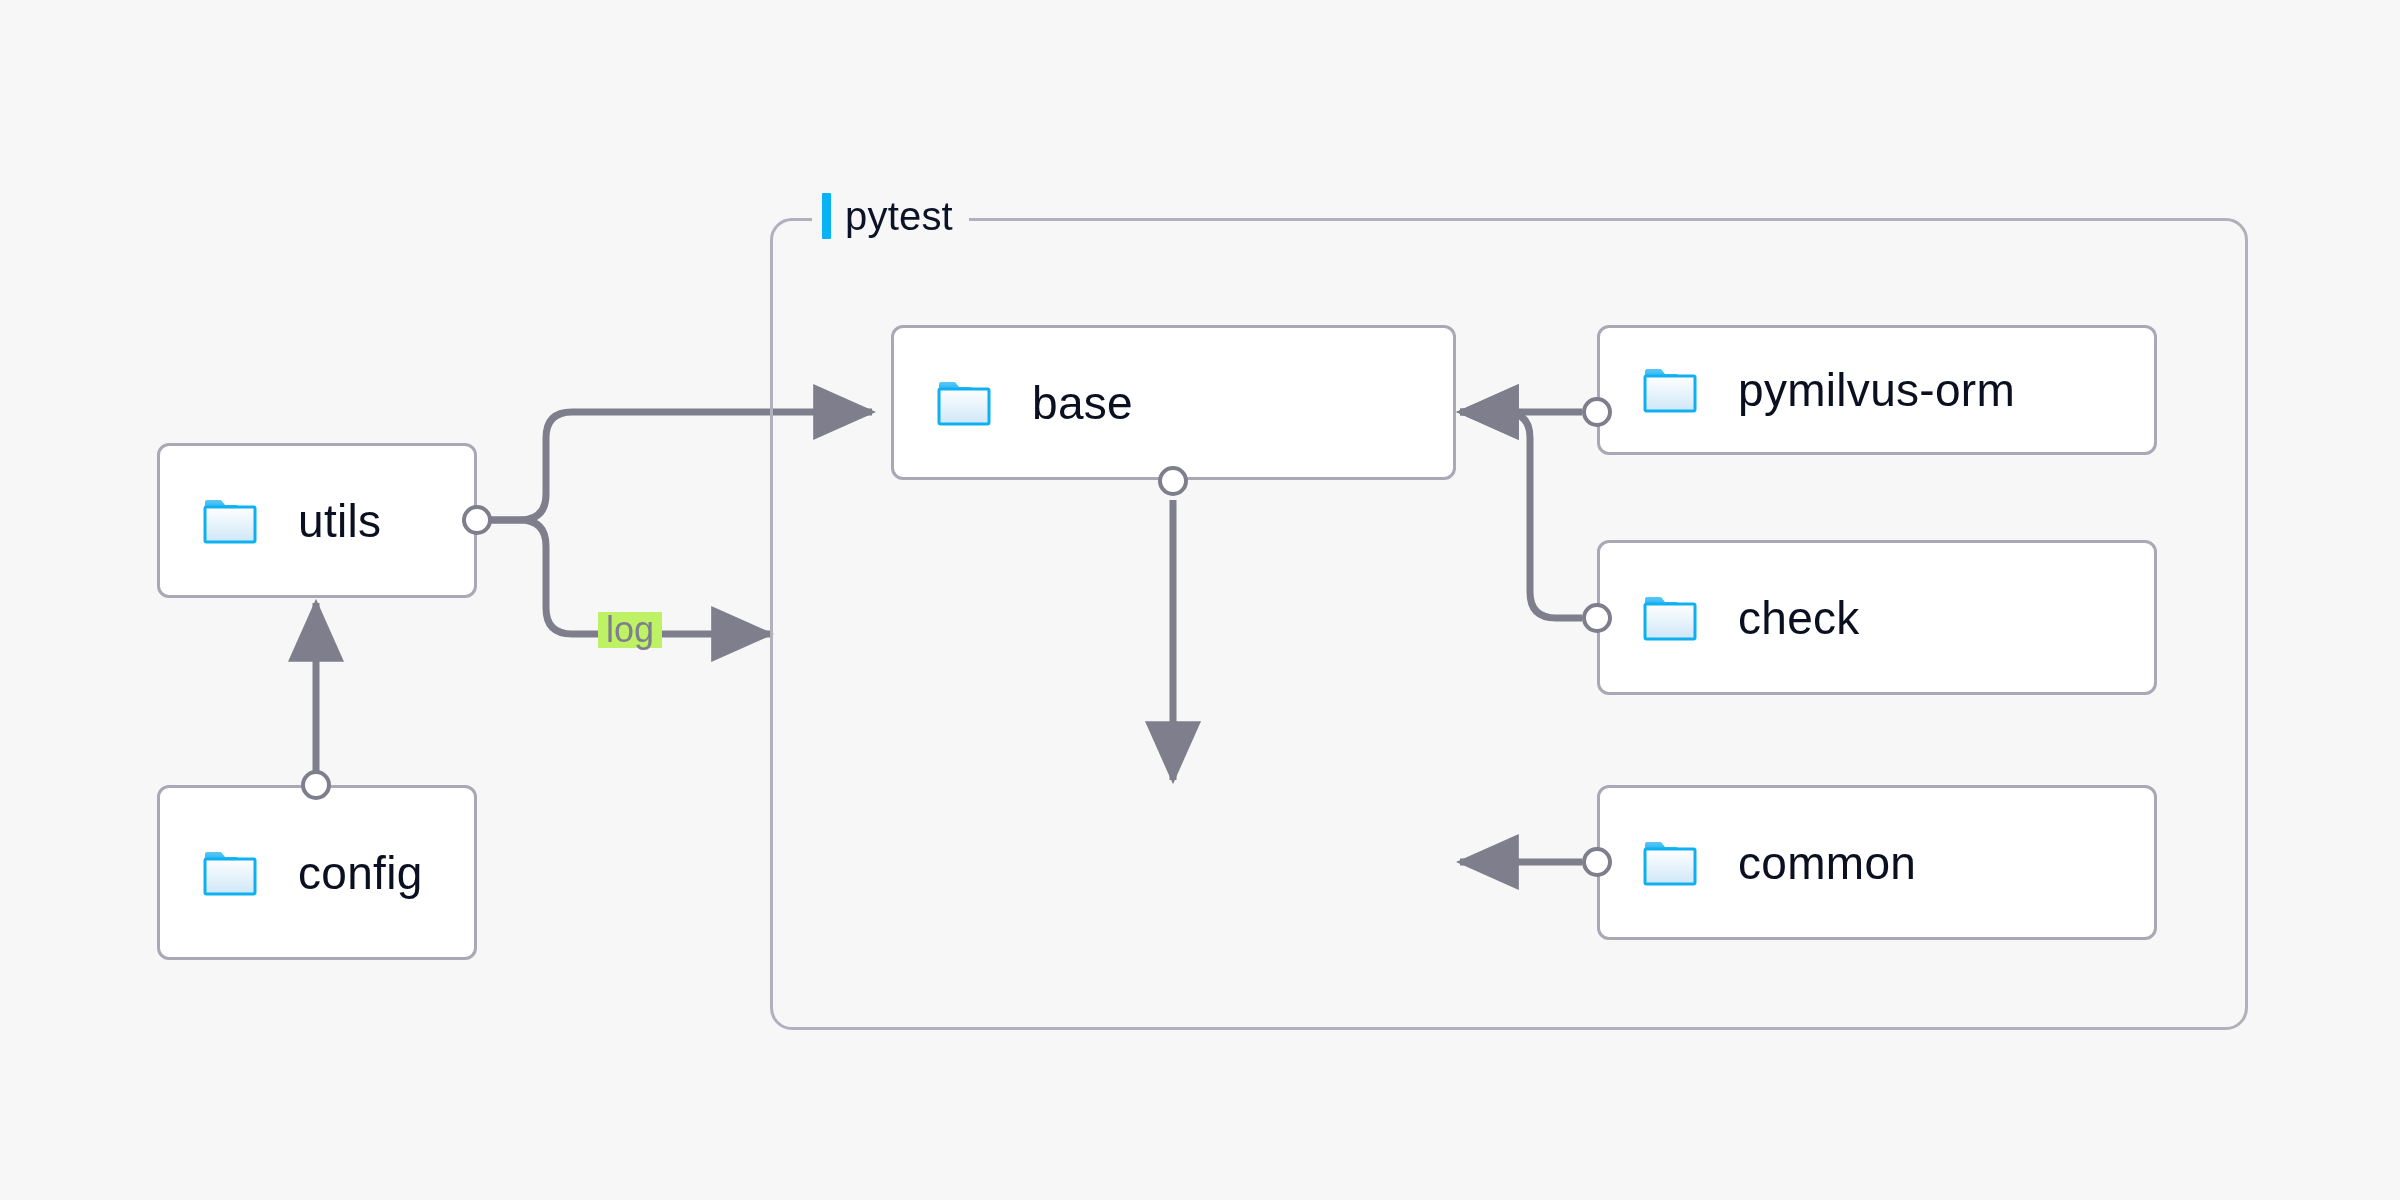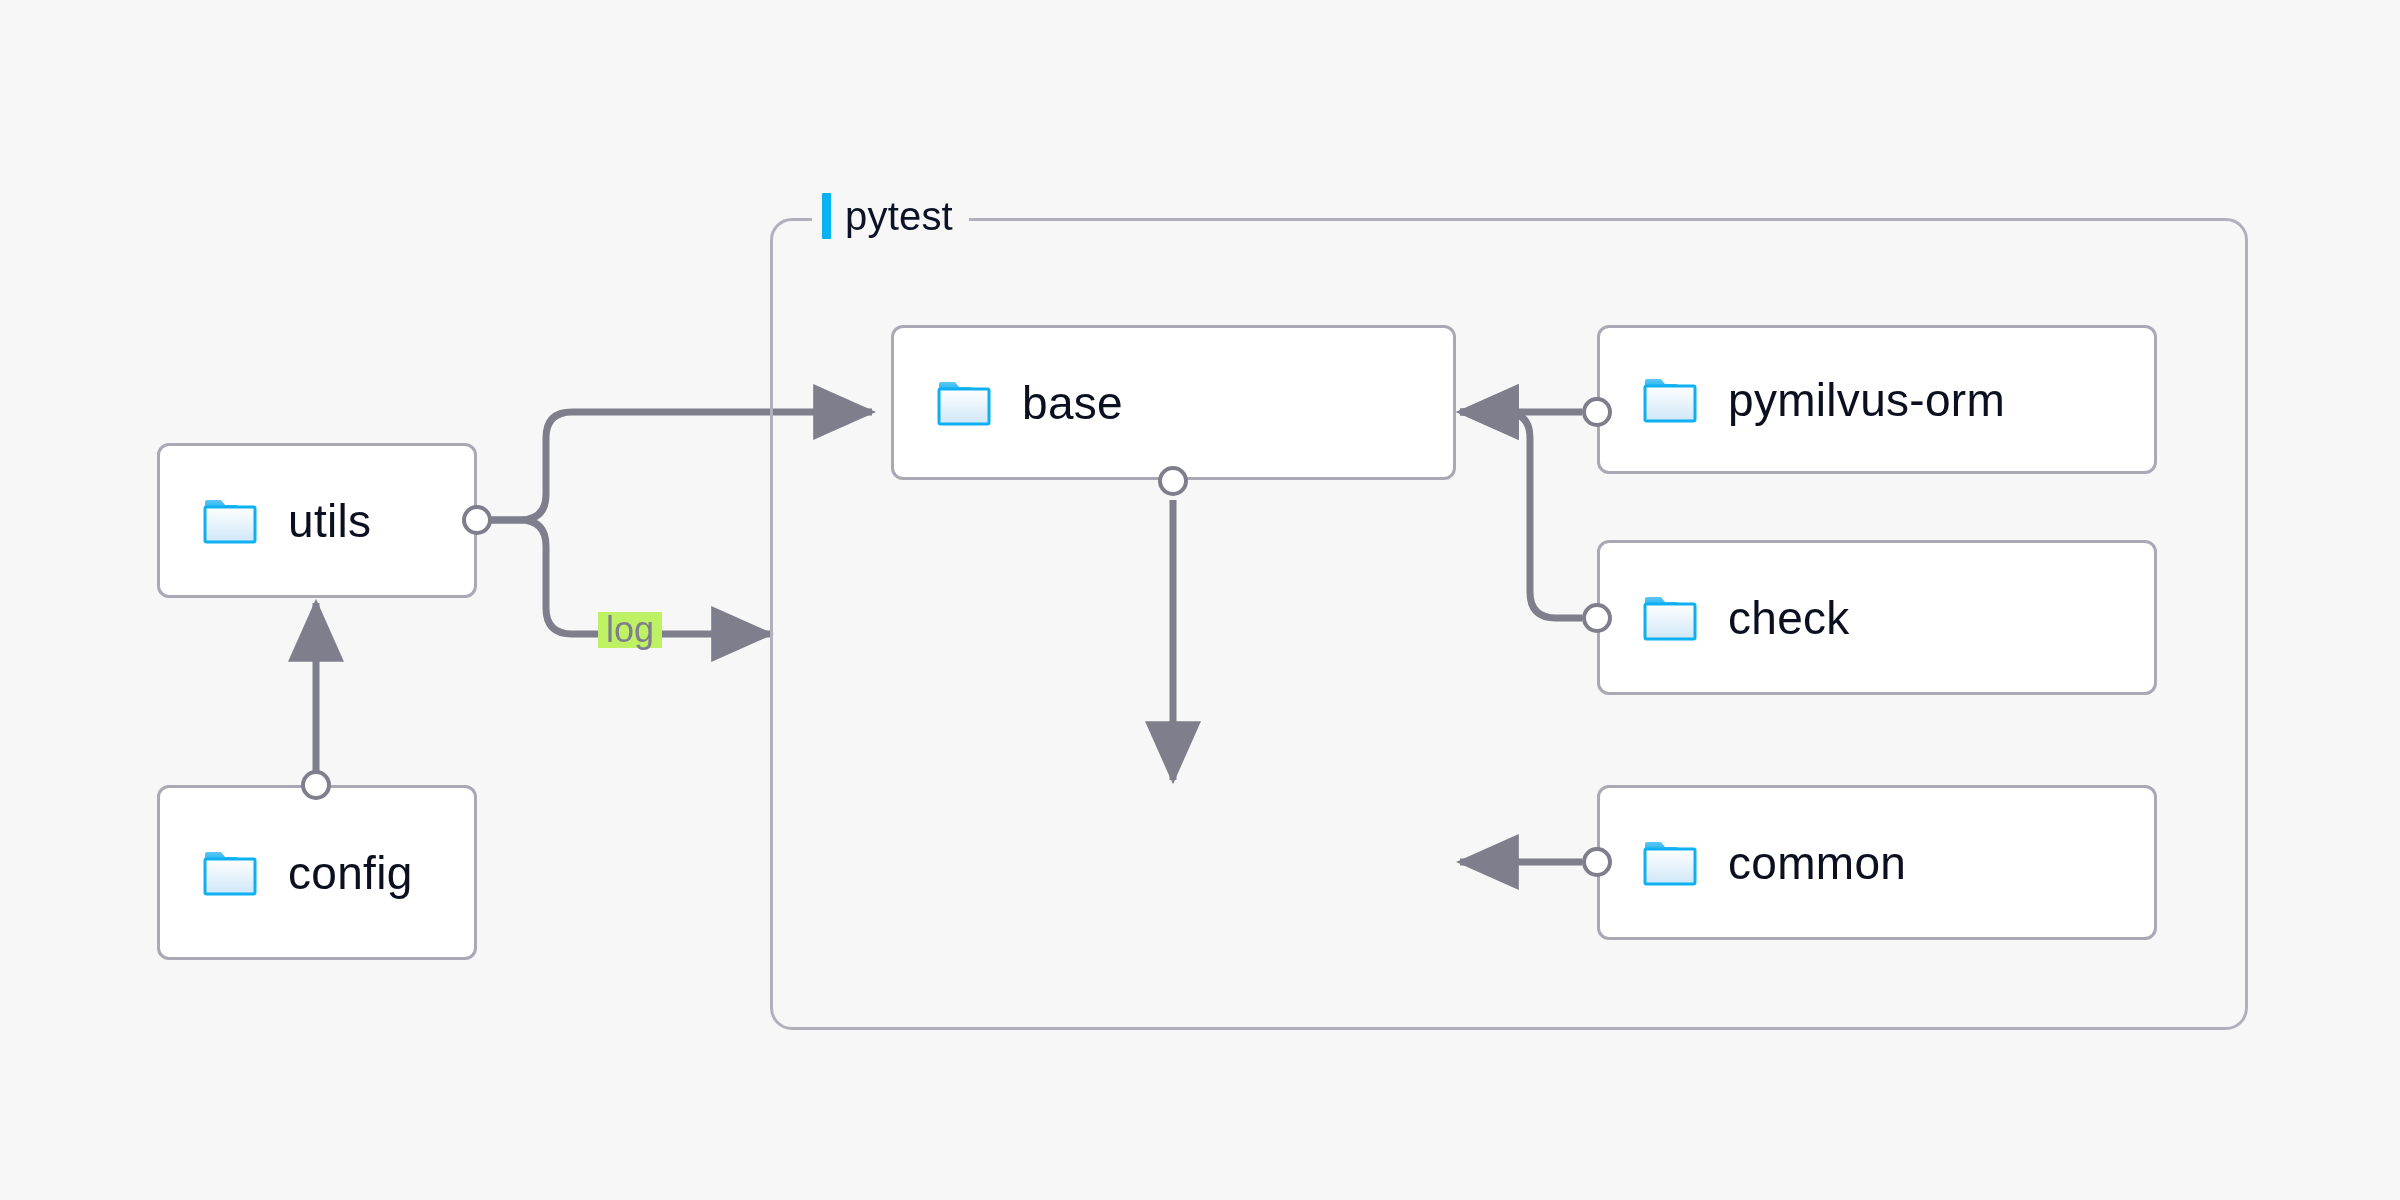--- a/index.html
+++ b/index.html
@@ -61,21 +61,21 @@
   
   .node {
     position: absolute;
     box-sizing: border-box;
     background: #ffffff;
     border: 3px solid #aaa8b4;
     border-radius: 12px;
     display: flex;
     align-items: center;
     padding-left: 42px;
-    gap: 30px;
+    gap: 40px;
   }
   .node-label {
     font-size: 46px;
     color: #0b1020;
     letter-spacing: 0.3px;
     white-space: nowrap;
     line-height: 1;
   }
 
   
@@ -185,21 +185,21 @@
   <div class="node" style="left:891px; top:325px; width:565px; height:155px;">
     <svg class="folder-icon" viewBox="0 0 56 48">
       <path d="M3,9 L3,5 Q3,3 5,3 L19,3 L23,8 L34,8 Q36,8 36,10 L36,13 L3,13 Z" fill="url(#folderTabGrad)"></path>
       <rect x="3" y="10" width="50" height="35" rx="1.5" fill="url(#folderGrad)" stroke="#0fb0f2" stroke-width="3"></rect>
     </svg>
     <span class="node-label">base</span>
   </div>
   <div class="port" style="left:1158px; top:466px;"></div>
 
 
-  <div class="node" style="left:1597px; top:325px; width:560px; height:149px;text-align:center;">
+  <div class="node" style="left:1597px; top:325px; width:560px; height:130px;text-align:center;">
     <svg class="folder-icon" viewBox="0 0 56 48">
       <path d="M3,9 L3,5 Q3,3 5,3 L19,3 L23,8 L34,8 Q36,8 36,10 L36,13 L3,13 Z" fill="url(#folderTabGrad)"></path>
       <rect x="3" y="10" width="50" height="35" rx="1.5" fill="url(#folderGrad)" stroke="#0fb0f2" stroke-width="3"></rect>
     </svg>
     <span class="node-label">pymilvus-orm</span>
   </div>
   <div class="port" style="left:1582px; top:397px;"></div>
 
   <div class="node" style="left:1597px; top:540px; width:560px; height:155px;">
     <svg class="folder-icon" viewBox="0 0 56 48">

